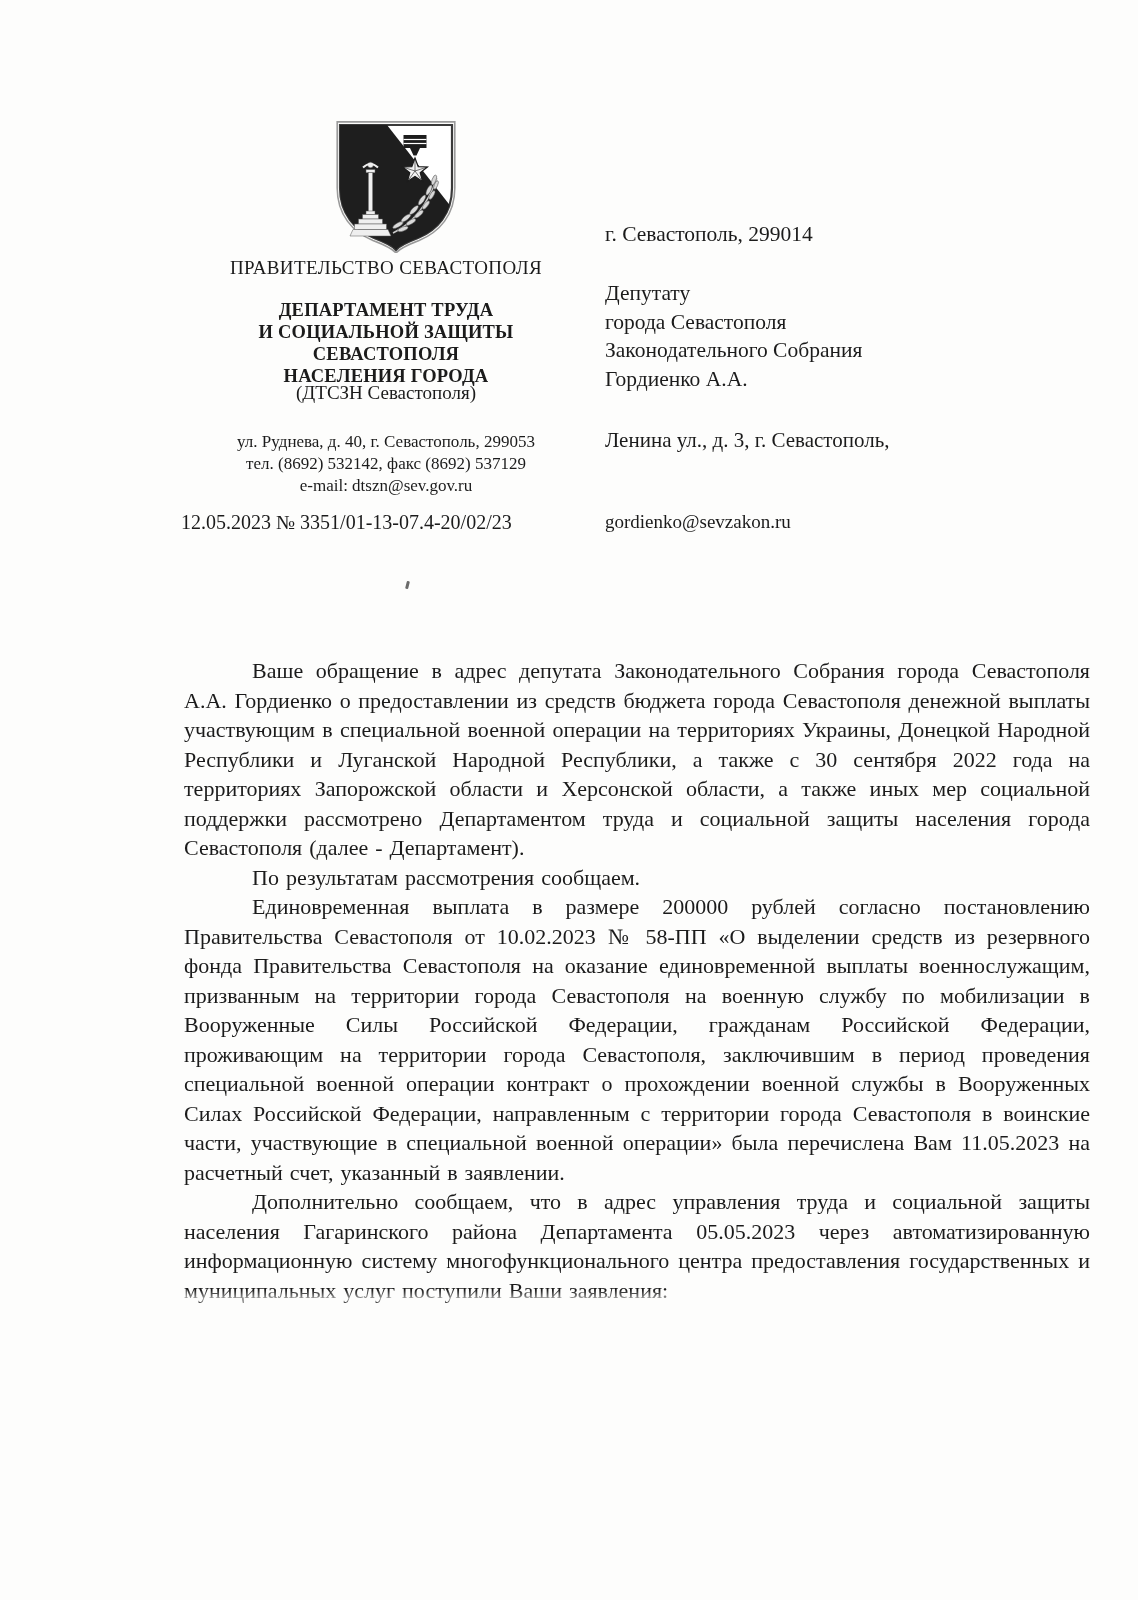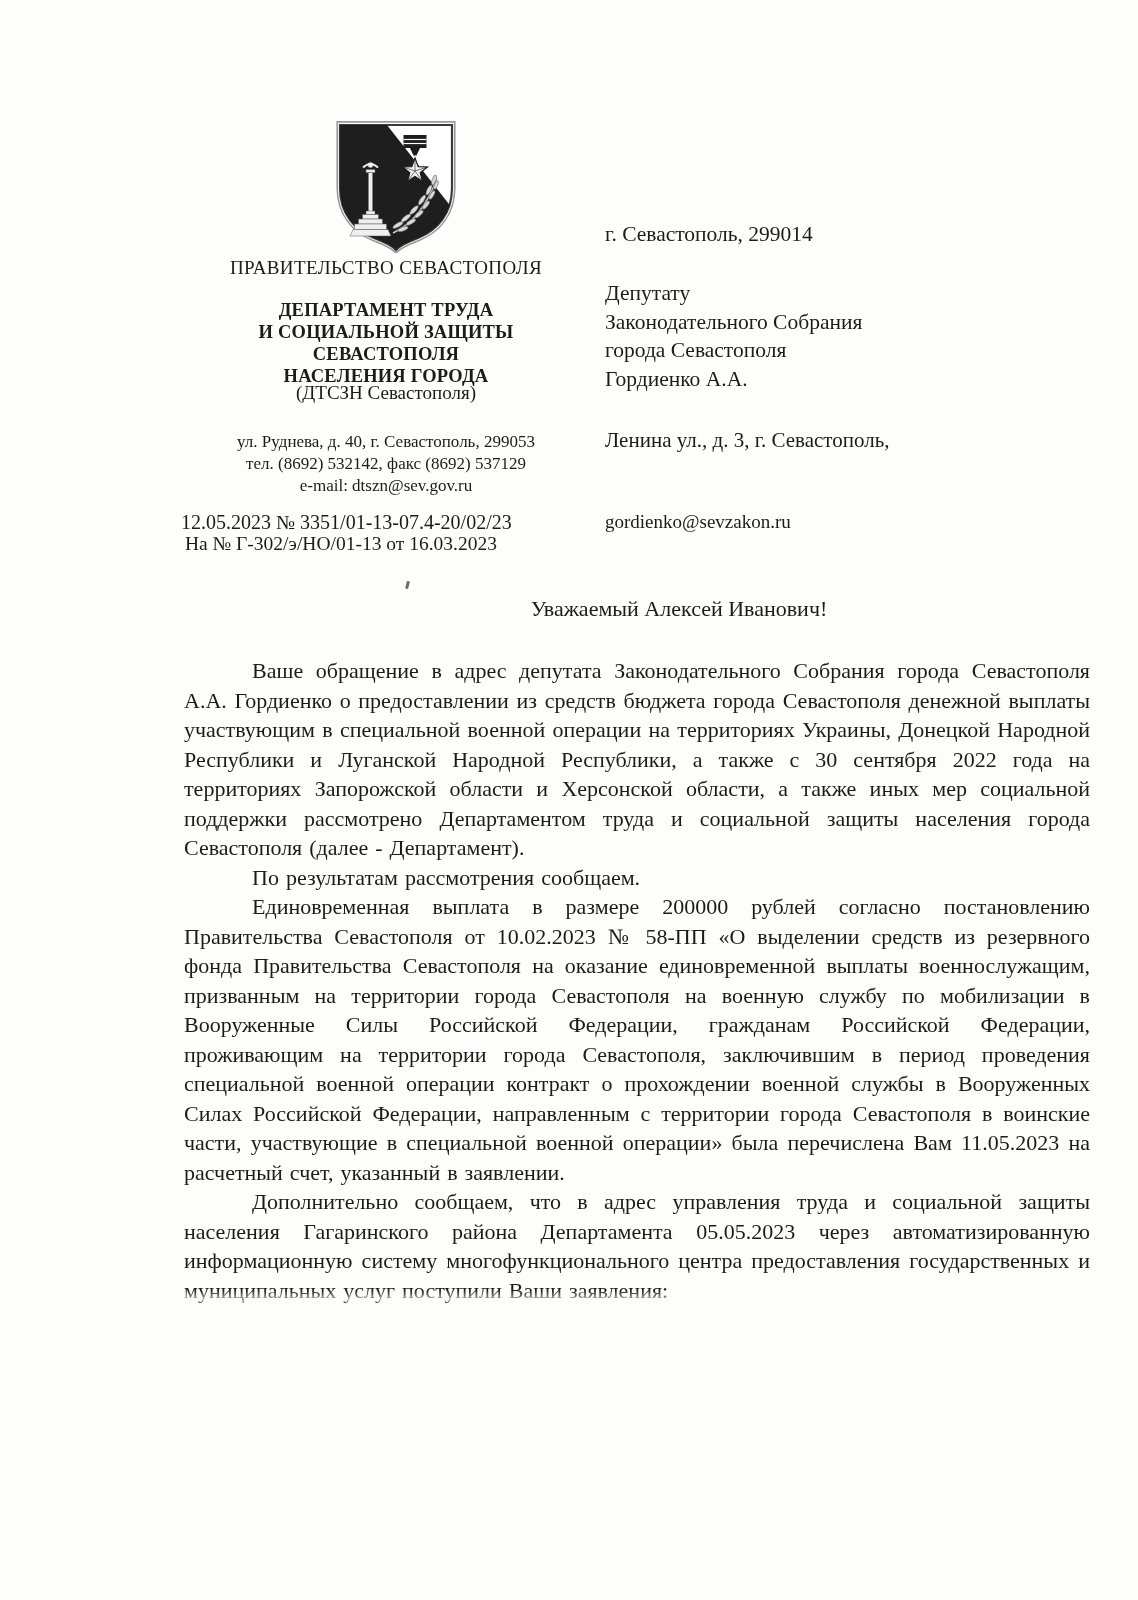--- a/index.html
+++ b/index.html
@@ -130,39 +130,37 @@
   <div class="abs left-center short-name">(ДТСЗН Севастополя)</div>
 
   <div class="abs left-center addr-block">
     <div>ул. Руднева, д. 40, г. Севастополь, 299053</div>
     <div>тел. (8692) 532142, факс (8692) 537129</div>
     <div>e-mail: dtszn@sev.gov.ru</div>
   </div>
 
   <div class="abs refs">
     <div class="ref-out">12.05.2023 № 3351/01-13-07.4-20/02/23</div>
-    <div class="ref-in">На № Г-302/э/НО/01-13 от 16.03.2023</div>
   </div>
 
   <div class="abs r-col r-city">г. Севастополь, 299014</div>
 
   <div class="abs r-col r-title">
     <div>Депутату</div>
+    <div>города Севастополя</div>
     <div>Законодательного Собрания</div>
-    <div>города Севастополя</div>
     <div>Гордиенко А.А.</div>
   </div>
 
   <div class="abs r-col r-addr">
     <div>Ленина ул., д. 3, г. Севастополь,</div>
   </div>
 
   <div class="abs r-col r-email">gordienko@sevzakon.ru</div>
 
-  <div class="abs salutation">Уважаемый Алексей Иванович!</div>
 
   <div class="abs body-text">
     <p>Ваше обращение в адрес депутата Законодательного Собрания города Севастополя А.А. Гордиенко о предоставлении из средств бюджета города Севастополя денежной выплаты участвующим в специальной военной операции на территориях Украины, Донецкой Народной Республики и Луганской Народной Республики, а также с 30 сентября 2022 года на территориях Запорожской области и Херсонской области, а также иных мер социальной поддержки рассмотрено Департаментом труда и социальной защиты населения города Севастополя (далее - Департамент).</p>
     <p>По результатам рассмотрения сообщаем.</p>
     <p>Единовременная выплата в размере 200000 рублей согласно постановлению Правительства Севастополя от 10.02.2023 № 58-ПП «О выделении средств из резервного фонда Правительства Севастополя на оказание единовременной выплаты военнослужащим, призванным на территории города Севастополя на военную службу по мобилизации в Вооруженные Силы Российской Федерации, гражданам Российской Федерации, проживающим на территории города Севастополя, заключившим в период проведения специальной военной операции контракт о прохождении военной службы в Вооруженных Силах Российской Федерации, направленным с территории города Севастополя в воинские части, участвующие в специальной военной операции» была перечислена Вам 11.05.2023 на расчетный счет, указанный в заявлении.</p>
     <p>Дополнительно сообщаем, что в адрес управления труда и социальной защиты населения Гагаринского района Департамента 05.05.2023 через автоматизированную информационную систему многофункционального центра предоставления государственных и муниципальных услуг поступили Ваши заявления:</p>
   </div>
 
   <div class="abs tick"></div>
   <div class="abs fade-band"></div>

